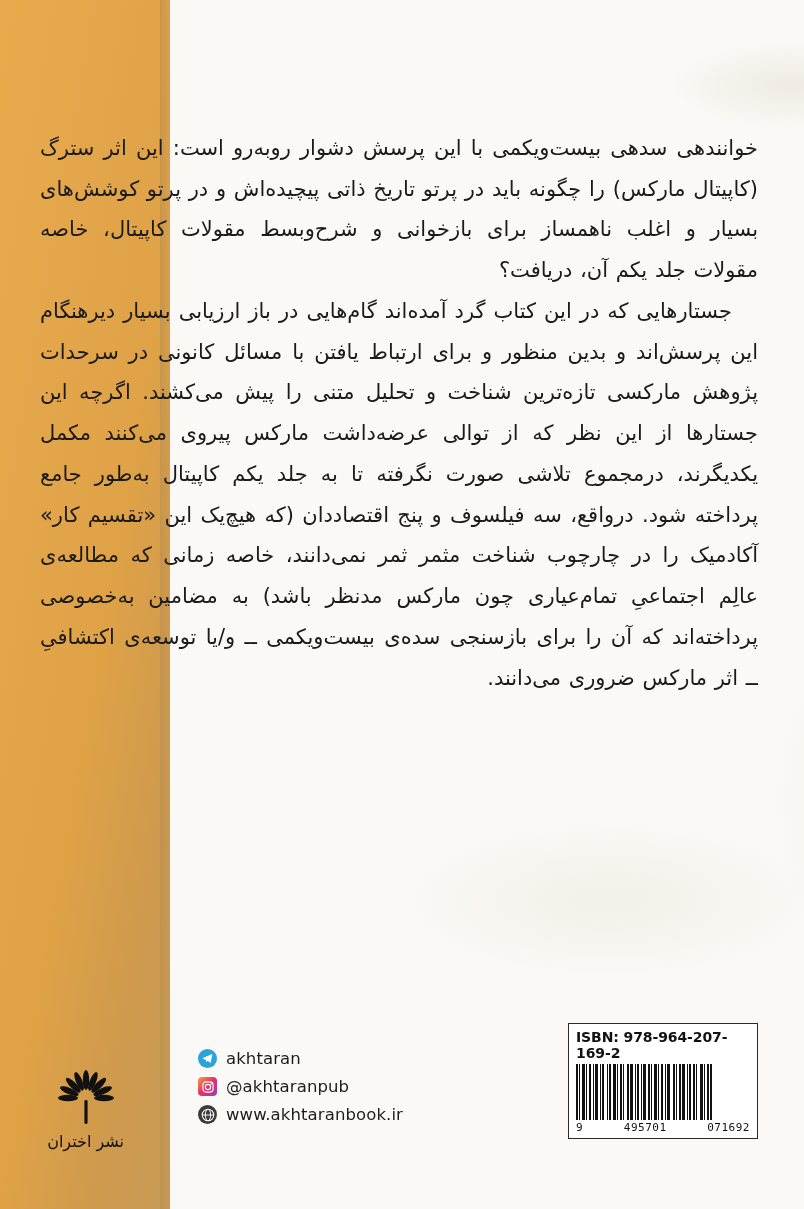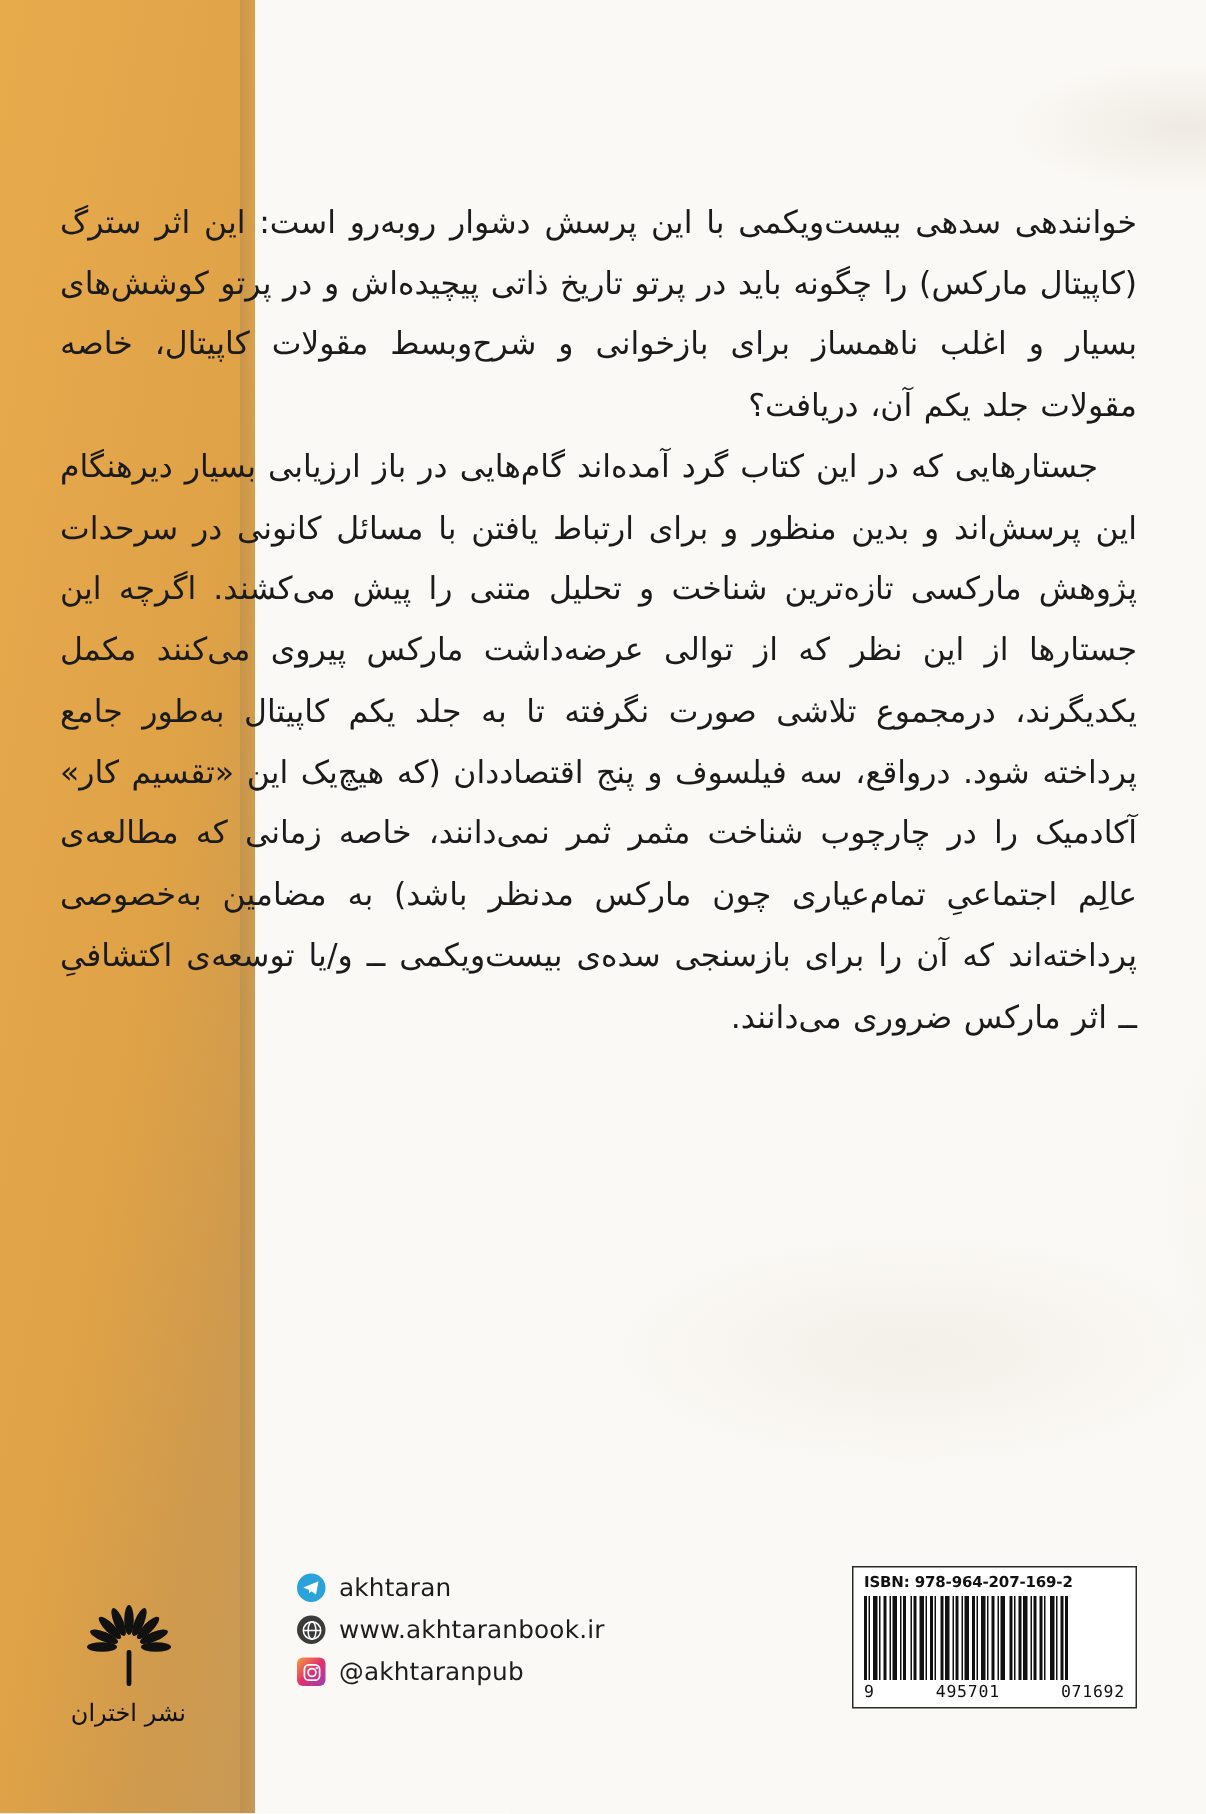--- a/index.html
+++ b/index.html
@@ -142,21 +142,21 @@
     bottom: 70px;
     width: 190px;
     background: #ffffff;
     border: 1.5px solid #2a2a2a;
     padding: 5px 7px 4px 7px;
     box-sizing: border-box;
     direction: ltr;
   }
   .isbn-label {
     font-family: "DejaVu Sans", sans-serif;
-    font-size: 10px;
+    font-size: 14px;
     font-weight: bold;
     color: #111;
     text-align: left;
     letter-spacing: -0.1px;
     margin-bottom: 3px;
   }
   .barcode {
     height: 56px;
     width: 100%;
     display: flex;
@@ -222,41 +222,41 @@
     <div class="contact-row">
       <span class="contact-ico ico-telegram">
         <svg width="13" height="13" viewBox="0 0 16 16">
             <path d="M1.5 7.8 14 2.6 11.9 13.6 8.2 10.8 6.4 12.6 6.1 9.9Z" fill="#ffffff"></path>
           </svg>
       </span>
       <span class="contact-text">akhtaran</span>
     </div>
 
     <div class="contact-row">
+      <span class="contact-ico ico-instagram">
+        <svg width="14" height="14" viewBox="0 0 16 16">
+          <rect x="2.2" y="2.2" width="11.6" height="11.6" rx="3.4" fill="none" stroke="#ffffff" stroke-width="1.3"></rect>
+          <circle cx="8" cy="8" r="3" fill="none" stroke="#ffffff" stroke-width="1.3"></circle>
+          <circle cx="11.6" cy="4.5" r="0.9" fill="#ffffff"></circle>
+        </svg>
+      </span>
+      <span class="contact-text">@akhtaranpub</span>
+    </div>
+
+    <div class="contact-row">
       <span class="contact-ico ico-web">
         <svg width="14" height="14" viewBox="0 0 16 16">
           <circle cx="8" cy="8" r="6.6" fill="none" stroke="#ffffff" stroke-width="1.2"></circle>
           <ellipse cx="8" cy="8" rx="3" ry="6.6" fill="none" stroke="#ffffff" stroke-width="1.1"></ellipse>
           <line x1="1.5" y1="8" x2="14.5" y2="8" stroke="#ffffff" stroke-width="1.1"></line>
         </svg>
       </span>
       <span class="contact-text">www.akhtaranbook.ir</span>
     </div>
 
-    <div class="contact-row">
-      <span class="contact-ico ico-instagram">
-        <svg width="14" height="14" viewBox="0 0 16 16">
-          <rect x="2.2" y="2.2" width="11.6" height="11.6" rx="3.4" fill="none" stroke="#ffffff" stroke-width="1.3"></rect>
-          <circle cx="8" cy="8" r="3" fill="none" stroke="#ffffff" stroke-width="1.3"></circle>
-          <circle cx="11.6" cy="4.5" r="0.9" fill="#ffffff"></circle>
-        </svg>
-      </span>
-      <span class="contact-text">@akhtaranpub</span>
-    </div>
-
 
   </div>
 
   <div class="isbn-box">
     <div class="isbn-label">ISBN: 978-964-207-169-2</div>
     <div class="barcode">
       <span class="bar" style="width:2px"></span>
         <span class="bar" style="width:1px;background:transparent"></span>
       <span class="bar" style="width:1px"></span>
         <span class="bar" style="width:2px;background:transparent"></span>

